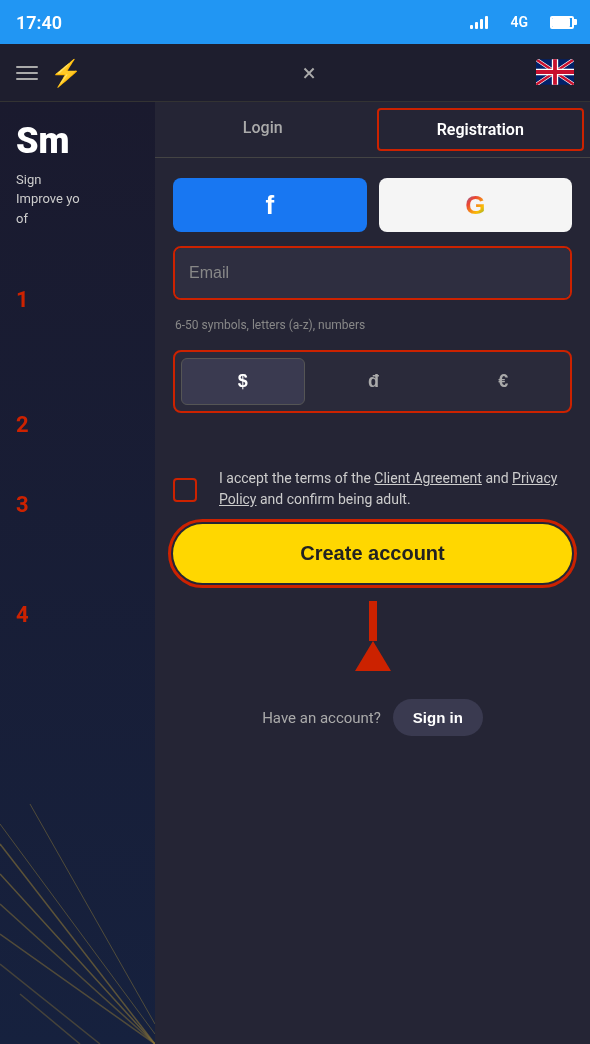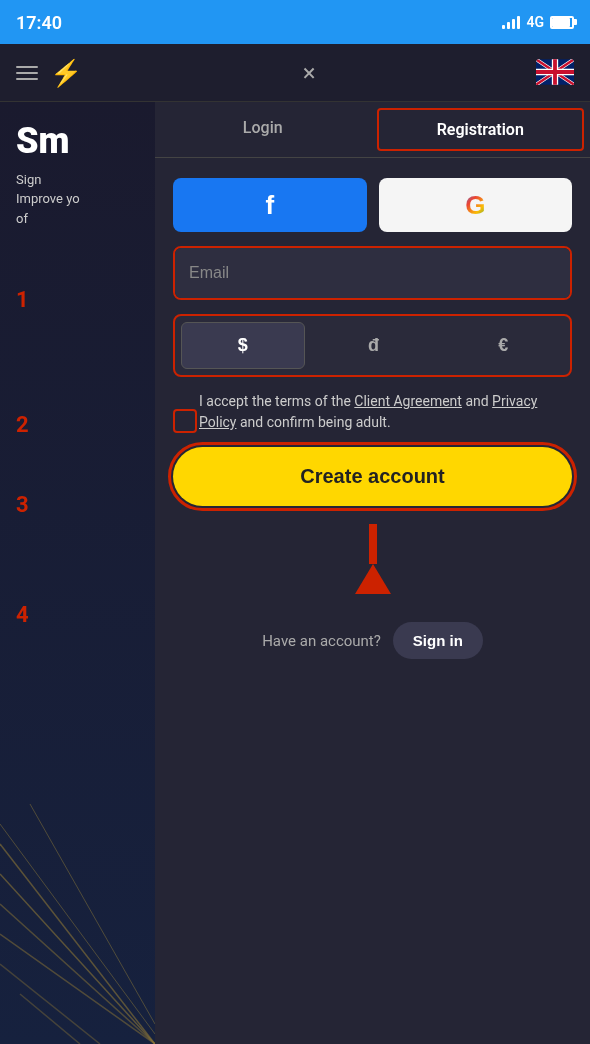--- a/index.html
+++ b/index.html
@@ -25,21 +25,21 @@
       position: relative;
     }
     .status-time {
       color: white;
       font-size: 18px;
       font-weight: 600;
     }
     .status-icons {
       display: flex;
       align-items: center;
-      gap: 6px;
+      gap: 22px;
       color: white;
       font-size: 14px;
     }
     .signal-bars {
       display: flex;
       align-items: flex-end;
       gap: 2px;
       height: 14px;
     }
     .signal-bars span {
@@ -285,22 +285,23 @@
       border: 1px solid #555;
     }
     .currency-btn.inactive {
       background: transparent;
       color: #aaa;
     }
 
     
     .terms-row {
       display: flex;
-      align-items: flex-end;
-      gap: 2px;
+      align-items: center;
+      gap: 22px;
+      margin-top: 41px;
     }
     .checkbox-wrapper {
       width: 24px;
       height: 24px;
       border: 2px solid #cc2200;
       border-radius: 4px;
       background: transparent;
       flex-shrink: 0;
       cursor: pointer;
       margin-top: 2px;
@@ -469,20 +470,21 @@
           <span>f</span>
         </button>
         <button class="social-btn google-btn">
           <span class="google-g">G</span>
         </button>
       </div>
 
       <div class="input-group">
         <input class="input-field" type="email" placeholder="Email" style="">
       </div>
+      <span class="input-hint">6-50 symbols, letters (a-z), numbers</span>
 
       <div class="currency-row">
         <button class="currency-btn active">$</button>
         <button class="currency-btn inactive">đ</button>
         <button class="currency-btn inactive">€</button>
       </div>
 
       <div class="terms-row">
         <div class="checkbox-wrapper"></div>
         <div class="terms-text">

